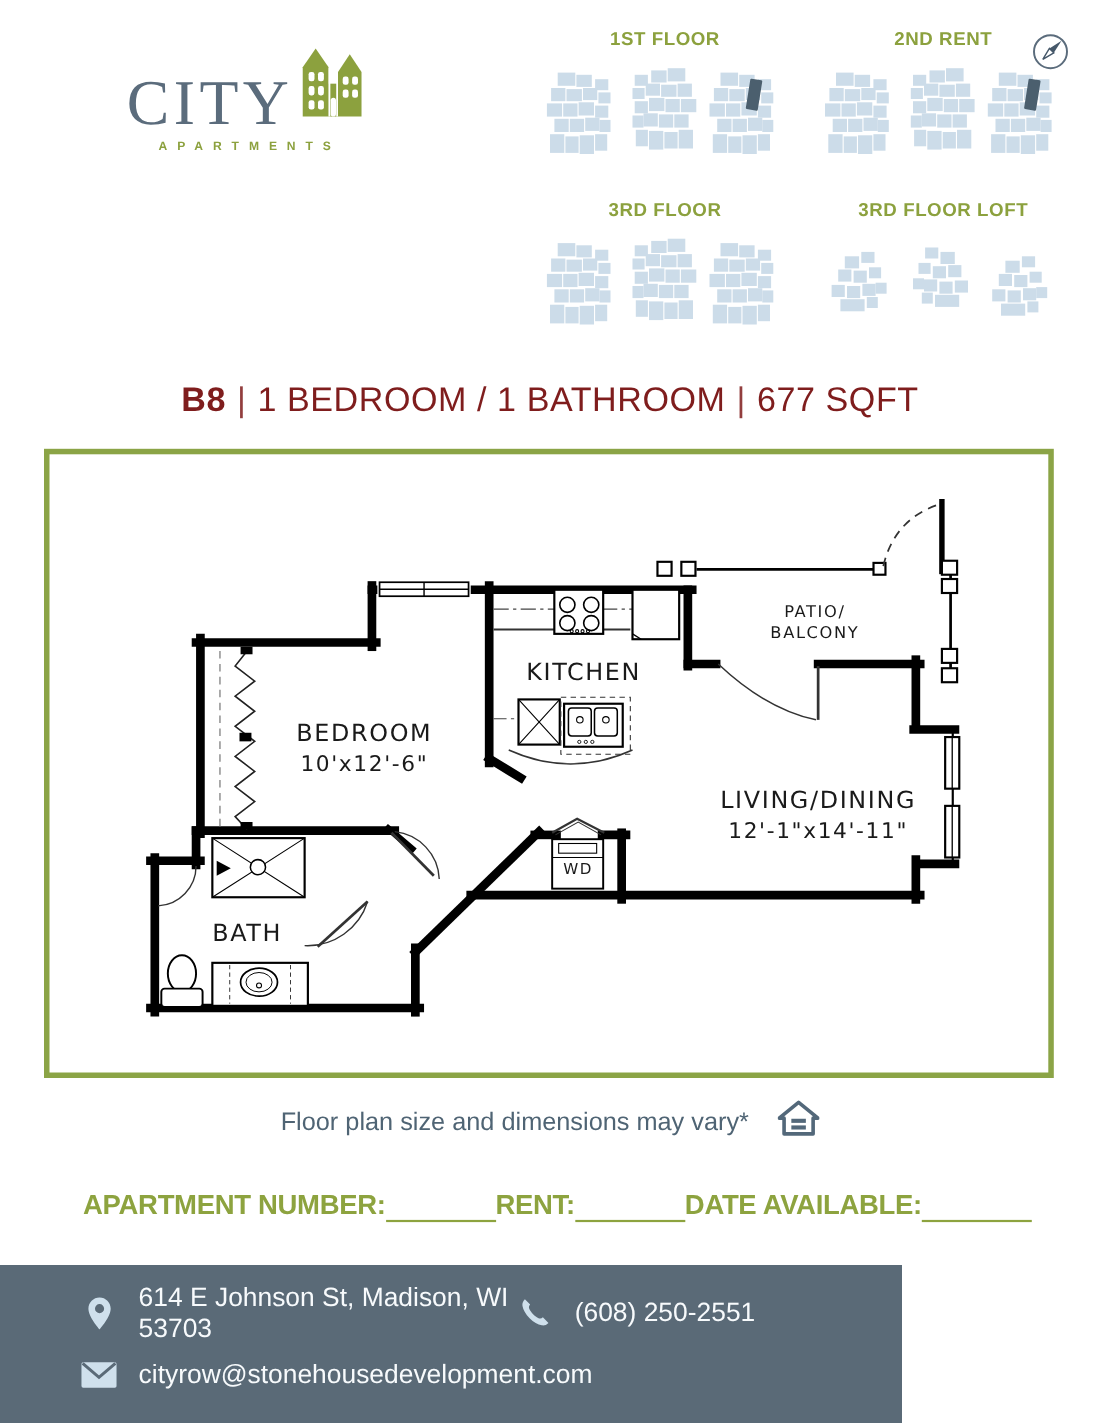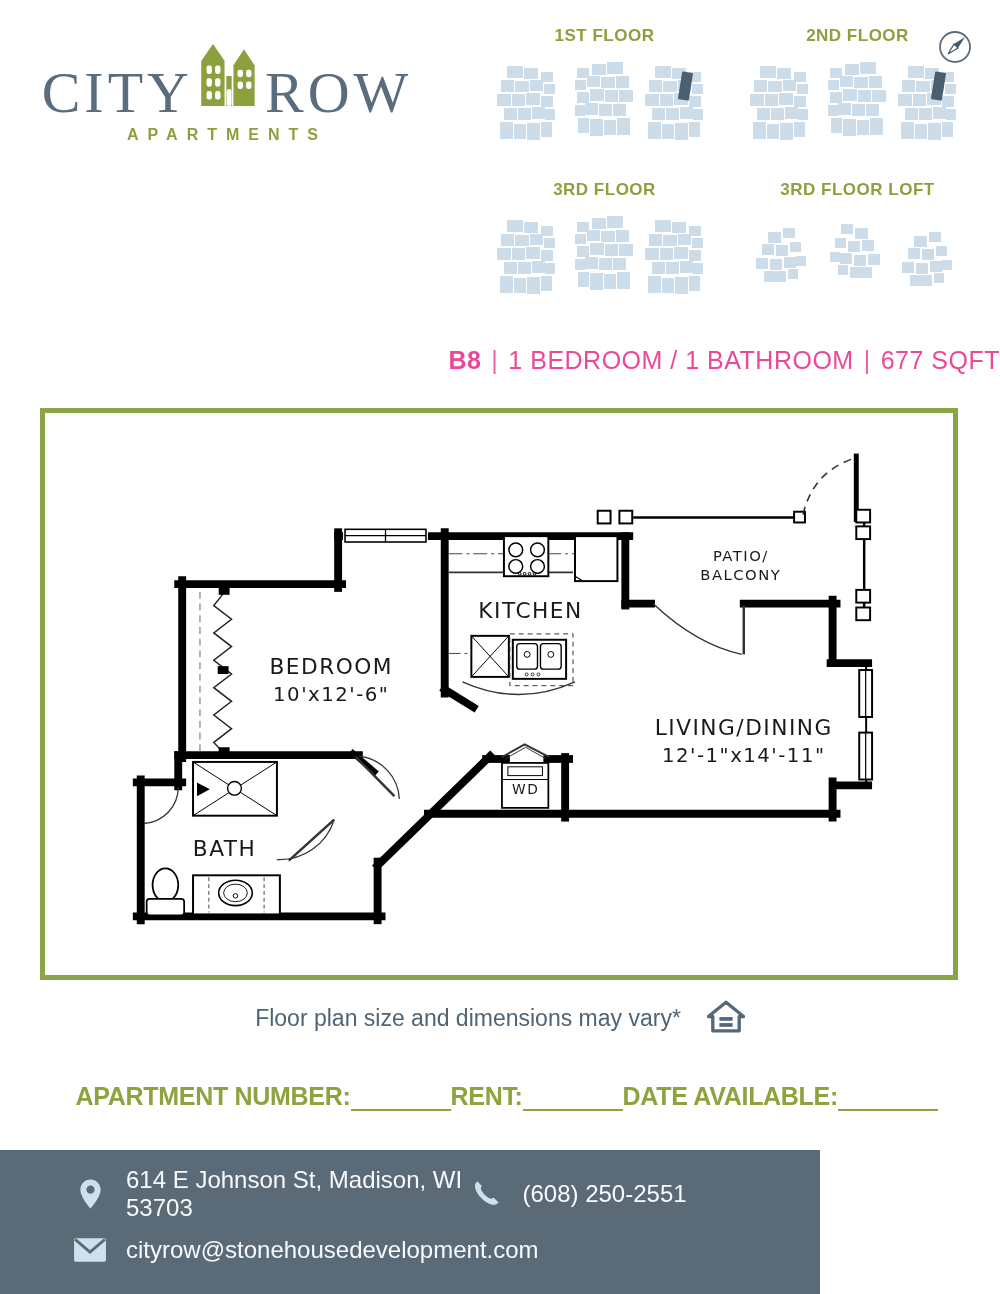--- a/index.html
+++ b/index.html
@@ -5,33 +5,33 @@
   html,body{margin:0;padding:0;background:#fff;}
   .page{position:relative;width:1000px;height:1294px;background:#fff;overflow:hidden;
         font-family:"Liberation Sans",sans-serif;}
 
   
   .logo{position:absolute;left:52px;top:34px;width:350px;}
   .logo-row{display:flex;align-items:flex-end;justify-content:center;}
   .logo-word{font-family:"Liberation Serif",serif;font-size:58px;line-height:0.95;
              color:#5b6c7c;letter-spacing:4px;font-weight:400;}
   .logo-icon{margin:0 5px;}
-  .logo-tagline{margin-top:6px;text-align:center;color:#8ca13e;font-size:16px;
+  .logo-tagline{margin-top:6px;text-align:center;color:#8ca13e;font-size:11px;
                 font-weight:700;letter-spacing:9px;}
 
   
   .locator{position:absolute;left:492px;top:26px;width:478px;display:grid;
            grid-template-columns:1fr 1fr;grid-row-gap:14px;grid-column-gap:6px;gap:28px;}
   .floor-cell{text-align:center;}
   .floor-label{color:#8ca13e;font-weight:700;font-size:17px;letter-spacing:0.5px;margin-bottom:14px;}
   .compass{position:absolute;left:936px;top:28px;}
 
   
-  .title{position:absolute;top:346px;left:0;width:100%;text-align:right;
-         font-size:25px;color:#ec4899;letter-spacing:0.5px;}
+  .title{position:absolute;top:346px;left:0;width:100%;text-align:center;
+         font-size:31px;color:#7f1d1d;letter-spacing:0.5px;}
   .t-unit{font-weight:700;}
   .t-sep{font-weight:400;opacity:.85;padding:0 10px;}
 
   
   .plan-box{position:absolute;left:40px;top:408px;width:918px;height:572px;
             border:5px solid #8ba446;box-sizing:border-box;background:#fff;}
   .plan-box svg{display:block;width:100%;height:100%;}
   .plan-label{font-family:"DejaVu Sans",sans-serif;fill:#1a1a1a;letter-spacing:1.5px;}
 
   
@@ -115,39 +115,38 @@
             <rect x="8" y="48" width="5" height="8" rx="2"></rect>
               <rect x="16" y="48" width="5" height="8" rx="2"></rect>
             <rect x="37" y="28" width="5" height="7" rx="2"></rect>
               <rect x="45" y="28" width="5" height="7" rx="2"></rect>
             <rect x="37" y="39" width="5" height="7" rx="2"></rect>
               <rect x="45" y="39" width="5" height="7" rx="2"></rect>
             <rect x="26.8" y="46" width="4.5" height="16" rx="2.2"></rect>
           </g>
         </svg>
       </span>
-      <span class="logo-word">ROW</span>
     </div>
     <div class="logo-tagline">APARTMENTS</div>
   </div>
 
   <div class="locator">
 
     <div class="floor-cell">
       <div class="floor-label">1ST FLOOR</div>
       <svg width="215" height="88" viewBox="0 0 215 88">
         <use href="#cl-a" x="0" y="6"></use>
         <use href="#cl-a" transform="translate(136,2) scale(-1,1)"></use>
         <use href="#cl-a" x="148" y="6"></use>
         <rect x="183" y="12" width="11" height="28" rx="1" transform="rotate(9 188 26)" fill="#4b5f6e"></rect>
       </svg>
     </div>
 
     <div class="floor-cell">
-      <div class="floor-label">2ND FLOOR</div>
+      <div class="floor-label">2ND RENT</div>
       <svg width="215" height="88" viewBox="0 0 215 88">
         <use href="#cl-a" x="0" y="6"></use>
         <use href="#cl-a" transform="translate(136,2) scale(-1,1)"></use>
         <use href="#cl-a" x="148" y="6"></use>
         <rect x="183" y="12" width="11" height="28" rx="1" transform="rotate(9 188 26)" fill="#4b5f6e"></rect>
       </svg>
     </div>
 
     <div class="floor-cell">
       <div class="floor-label">3RD FLOOR</div>

